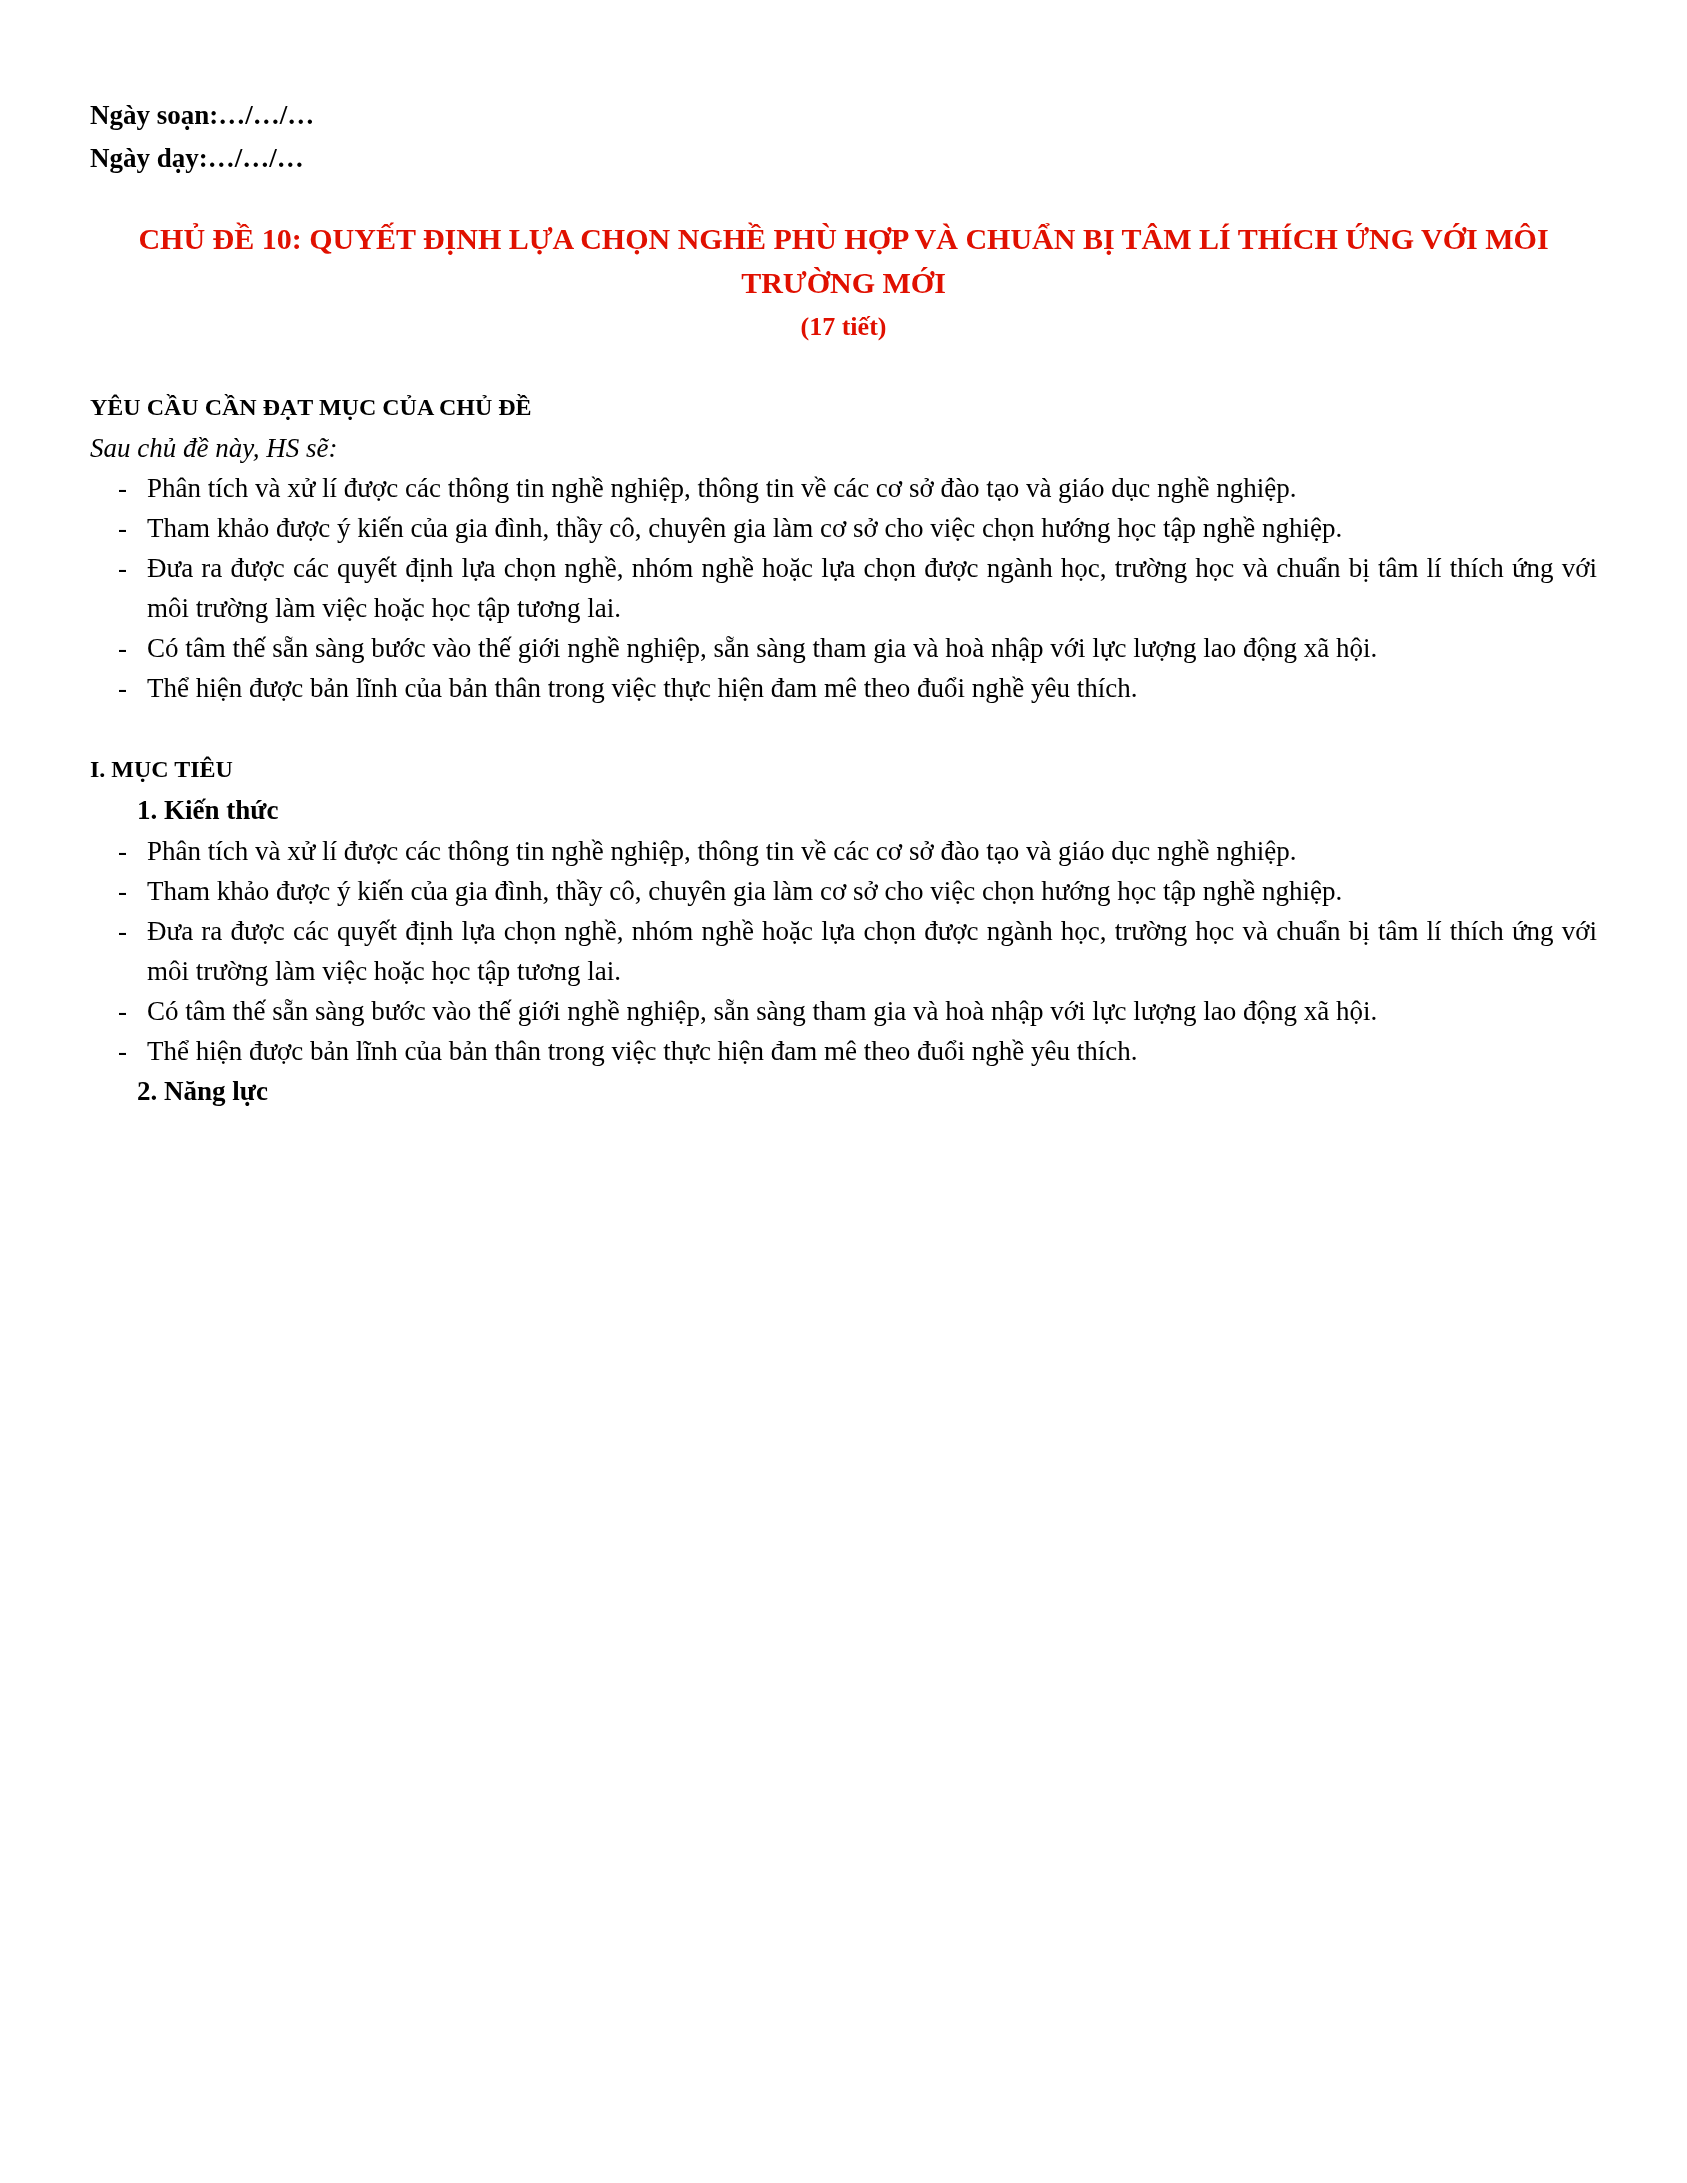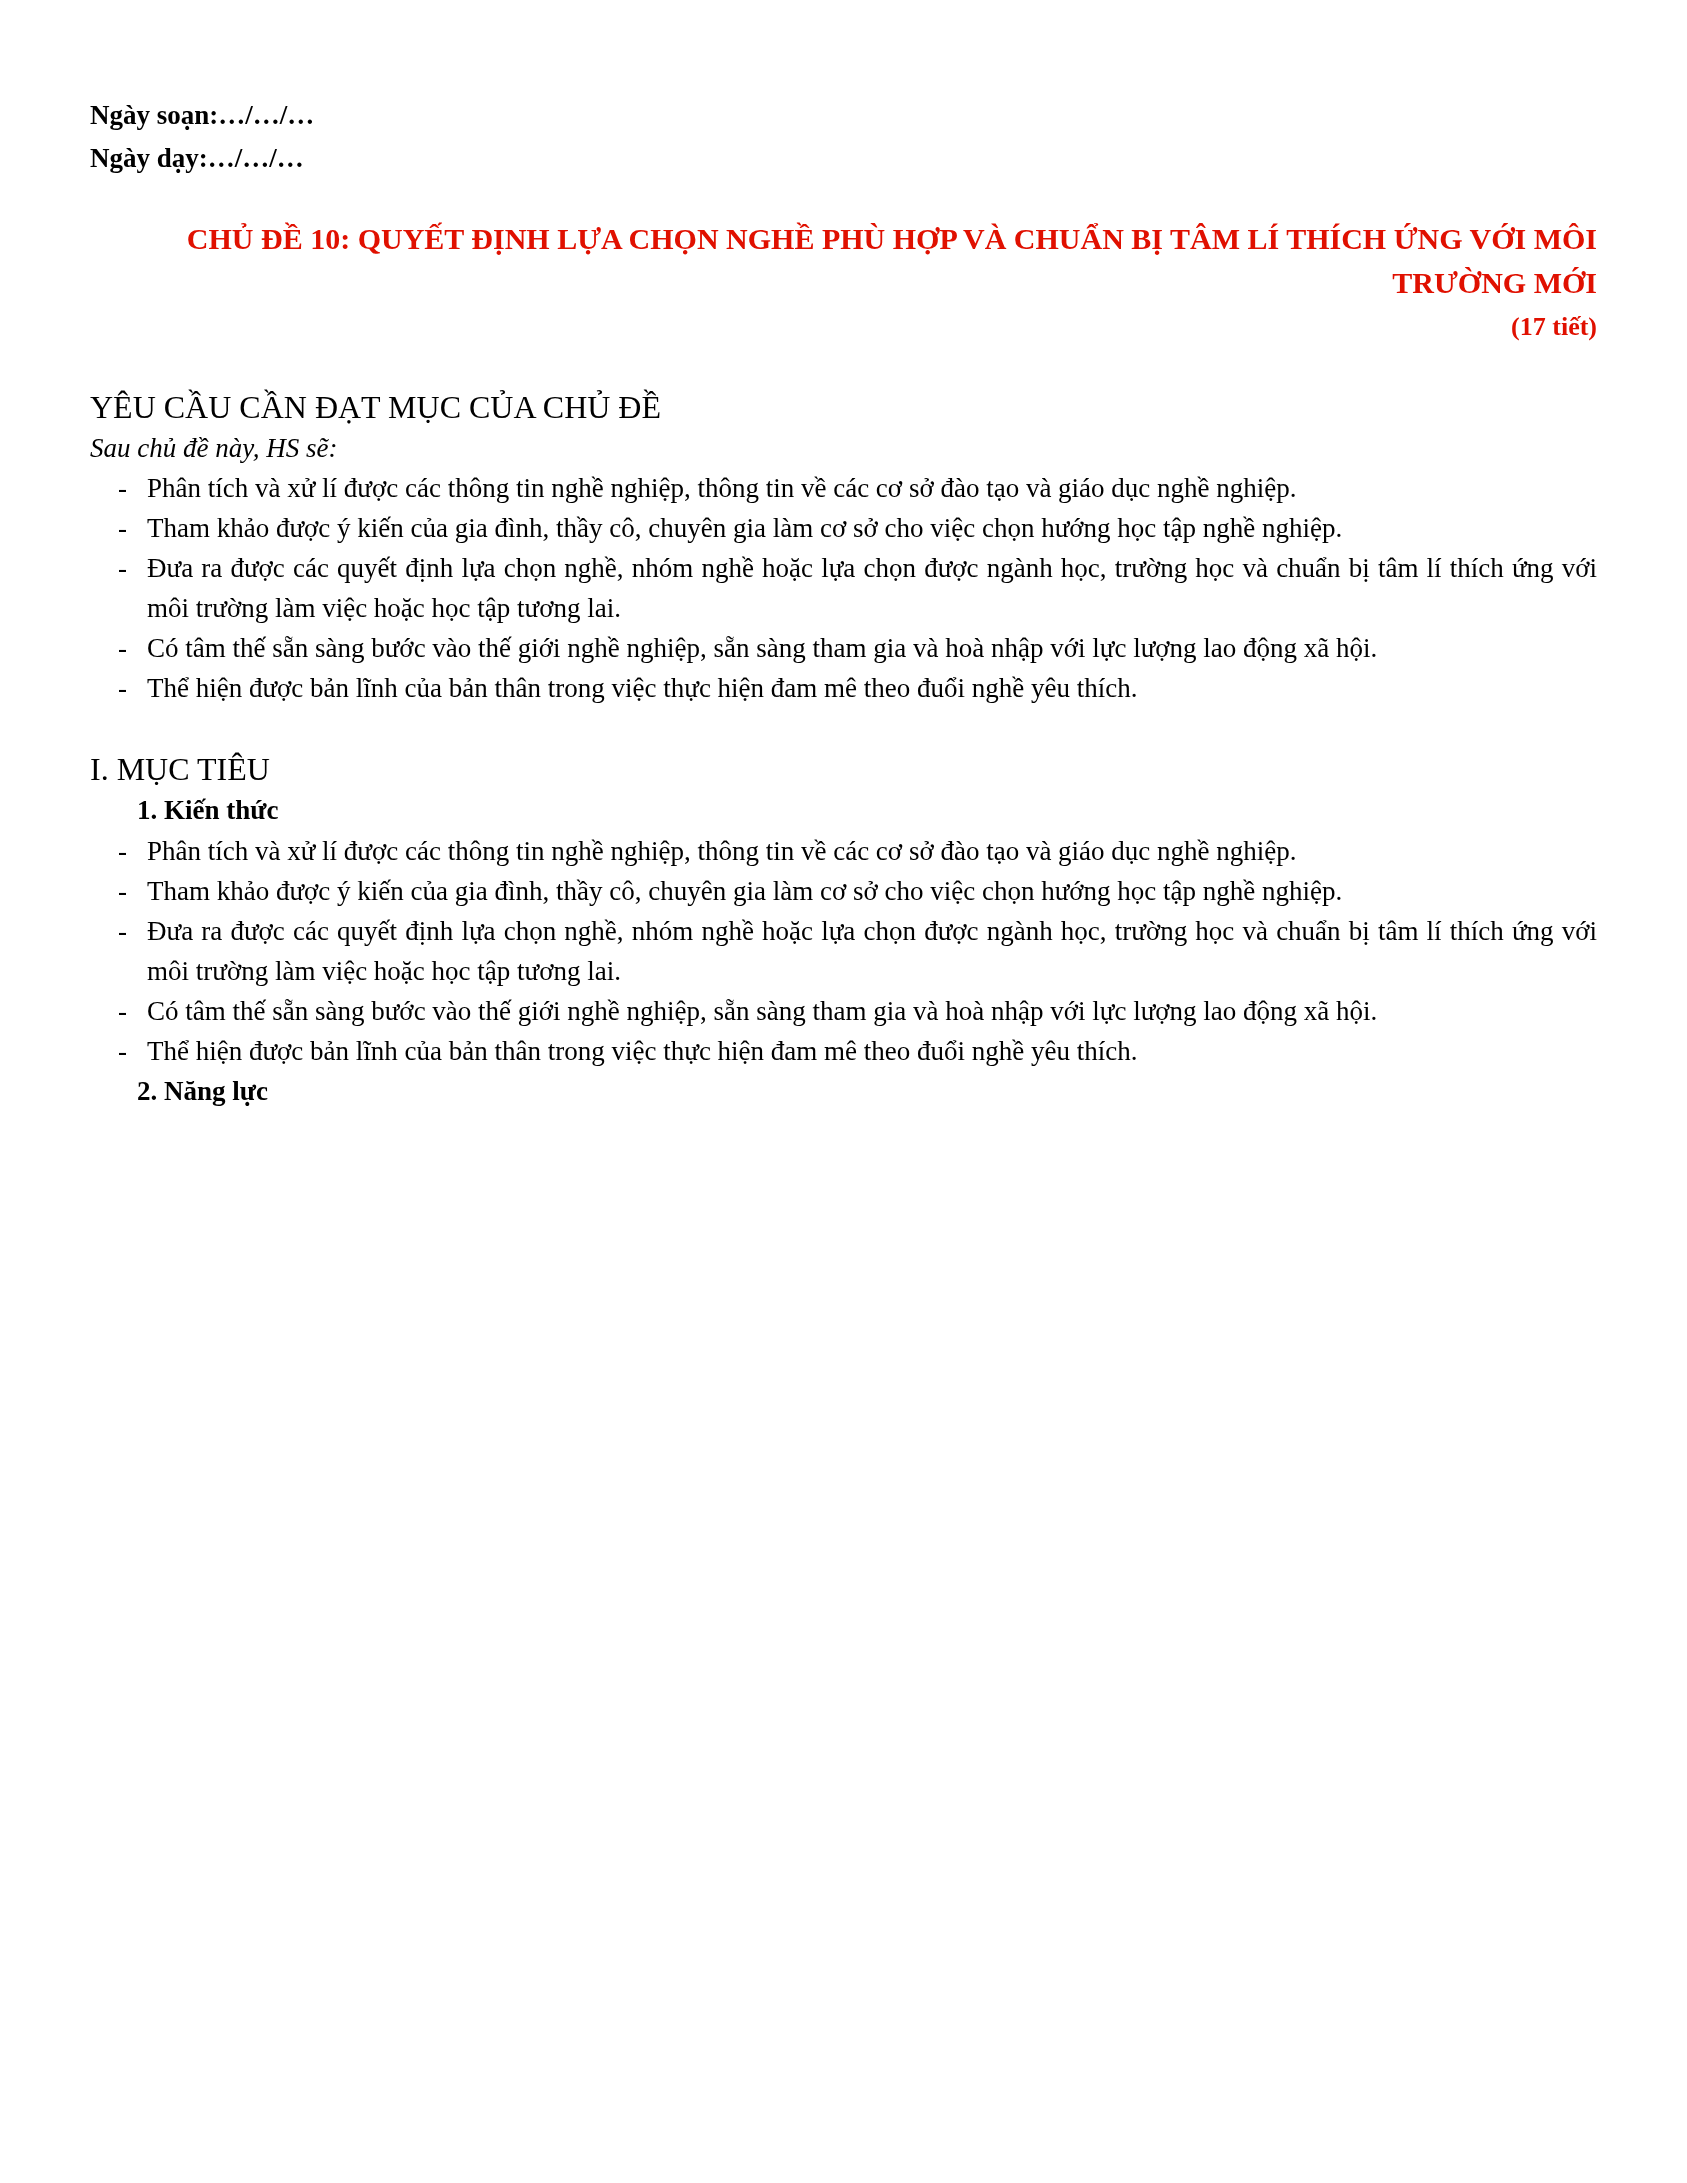--- a/index.html
+++ b/index.html
@@ -23,38 +23,38 @@
     line-height: 40px;
   }
   p, h1, h2, h3, ul, li { margin: 0; padding: 0; }
 
   .dates {
     font-weight: bold;
     line-height: 43px;
   }
   .title-block {
     margin-top: 37px;
-    text-align: right;
+    text-align: center;
   }
   .doc-title {
     color: var(--accent, #e01000);
     font-size: 30px;
     font-weight: bold;
     line-height: 44px;
   }
   .doc-duration {
     color: var(--accent, #e01000);
     font-size: 26px;
     font-weight: bold;
     line-height: 38px;
     margin-top: 3.2px;
   }
   .section-heading {
-    font-size: 32px;
-    font-weight: normal;
+    font-size: 24px;
+    font-weight: bold;
     margin-top: 41px;
     line-height: 41px;
   }
   .sub-heading {
     font-size: 27px;
     font-weight: bold;
     line-height: 41px;
     margin-left: 47px;
   }
   .intro-line {

